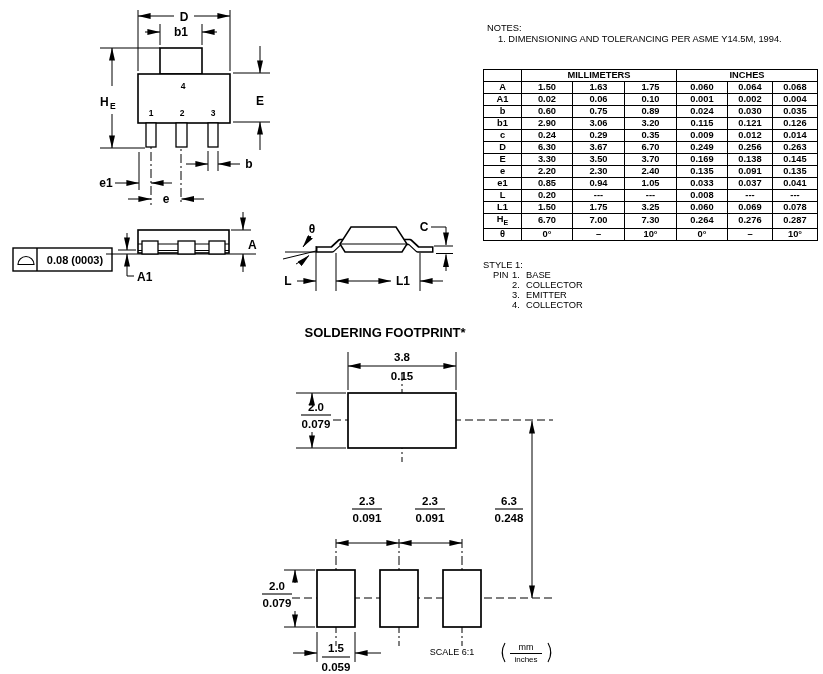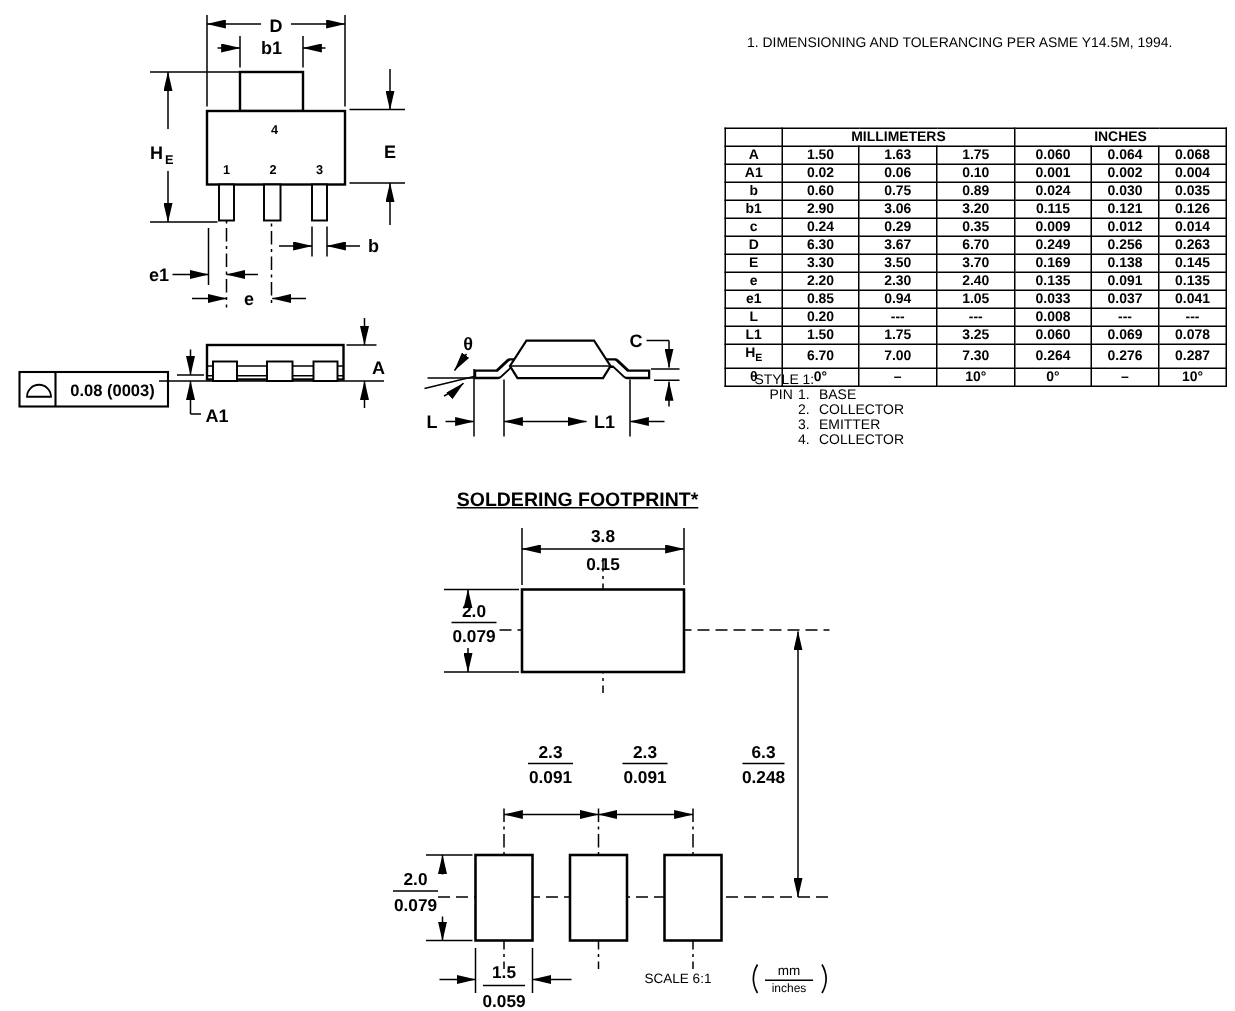--- a/index.html
+++ b/index.html
@@ -12,32 +12,32 @@
   .pinnum{font-family:"Liberation Sans",sans-serif;font-weight:bold;font-size:8.5px;}
   .subsc{font-family:"Liberation Sans",sans-serif;font-weight:bold;font-size:8.5px;}
   .small{font-family:"Liberation Sans",sans-serif;font-size:9px;font-weight:normal;}
   .tiny{font-family:"Liberation Sans",sans-serif;font-size:8px;font-weight:normal;}
   .datumtxt{font-family:"Liberation Sans",sans-serif;font-weight:bold;font-size:11px;}
 
   .notes{position:absolute;left:487px;top:23px;width:330px;font-size:9.3px;line-height:10.5px;}
   .notes .nitems{padding-left:11px;}
 
   table.dims{position:absolute;left:483px;top:69px;border-collapse:collapse;table-layout:fixed;
-             border:1.5px solid #000;margin-top:16px;}
+             border:1.5px solid #000;}
   table.dims th,table.dims td{border:1px solid #000;font-size:9.3px;font-weight:bold;
              text-align:center;padding:0;height:11px;line-height:11px;overflow:hidden;white-space:nowrap;}
   table.dims sub{font-size:7px;}
 
-  .style1{position:absolute;left:483px;top:248px;font-size:9.3px;line-height:10px;margin-left:20px;}
+  .style1{position:absolute;left:483px;top:260px;font-size:9.3px;line-height:10px;}
   .style1 .pin-line .pfx{display:inline-block;width:19px;}
   .style1 .pin-line .num{display:inline-block;width:14px;}
   .style1 .pin-line{padding-left:10px;}
 
   .fp-title{position:absolute;left:280px;top:325px;width:210px;text-align:center;
-            font-size:13px;font-weight:bold;text-decoration:underline;}
+            font-size:13px;font-weight:bold;}
 </style>
 </head>
 <body>
 
 <div class="page">
 
 <svg class="draw" width="823" height="674" viewBox="0 0 823 674">
   <defs>
     <marker id="ah" viewBox="0 0 13 6" refX="12.6" refY="3" markerWidth="13" markerHeight="6" markerUnits="userSpaceOnUse" orient="auto-start-reverse">
       <path d="M0,0 L13,3 L0,6 Z" fill="#000"></path>
@@ -243,20 +243,21 @@
       <text class="dimnum" x="336" y="652" text-anchor="middle">1.5</text>
       <text class="dimnum" x="336" y="671" text-anchor="middle">0.059</text>
       <text class="small" x="452" y="655" text-anchor="middle">SCALE 6:1</text>
       <text class="small" x="526" y="650" text-anchor="middle">mm</text>
       <text class="tiny" x="526" y="661.5" text-anchor="middle">inches</text>
     </g>
   </g>
 </svg>
 
 <div class="notes">
+  <div>NOTES:</div>
   <div class="nitems">
     <div>1. DIMENSIONING AND TOLERANCING PER ASME Y14.5M, 1994.</div>
   </div>
 </div>
 
 <table class="dims">
   <colgroup>
     <col style="width:38px">
         <col style="width:51px">
         <col style="width:52px">

